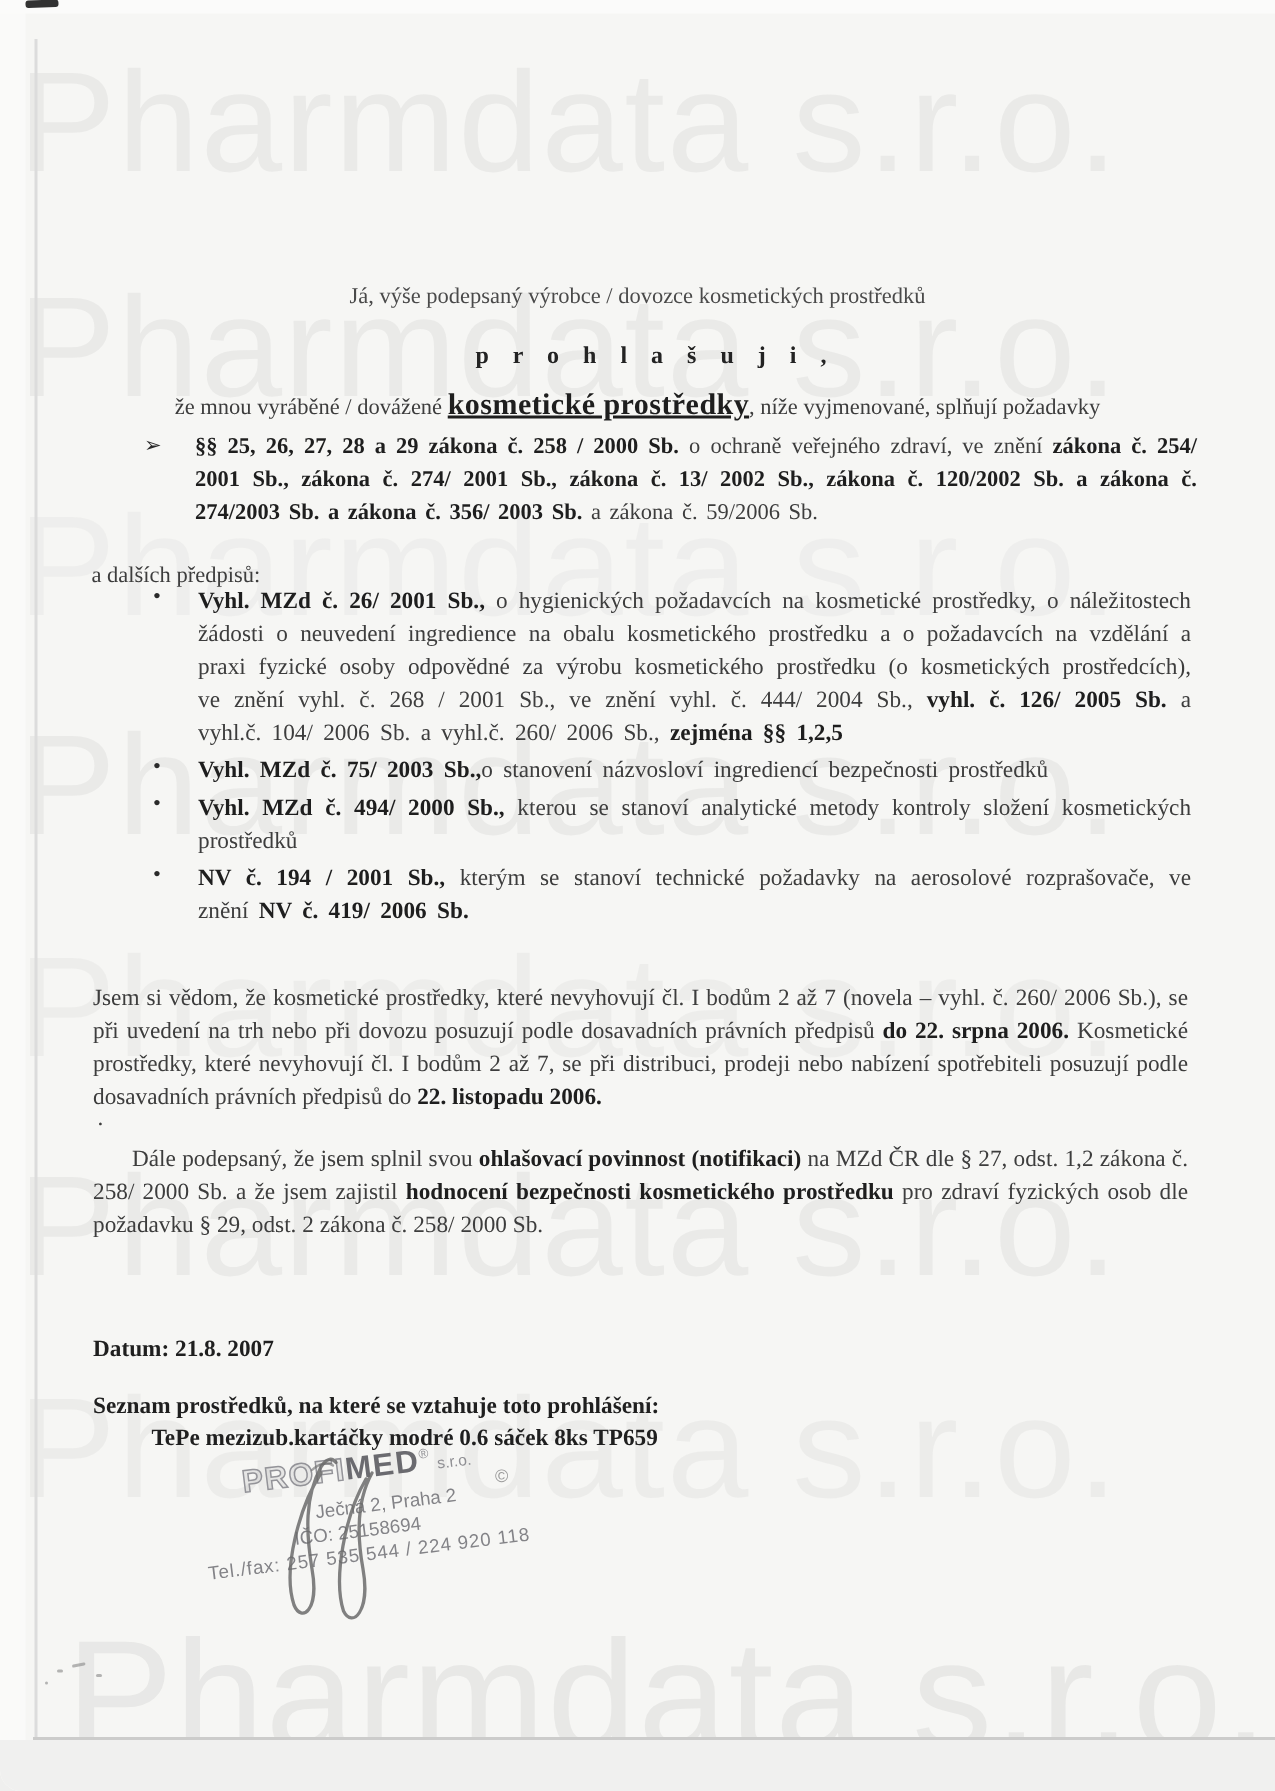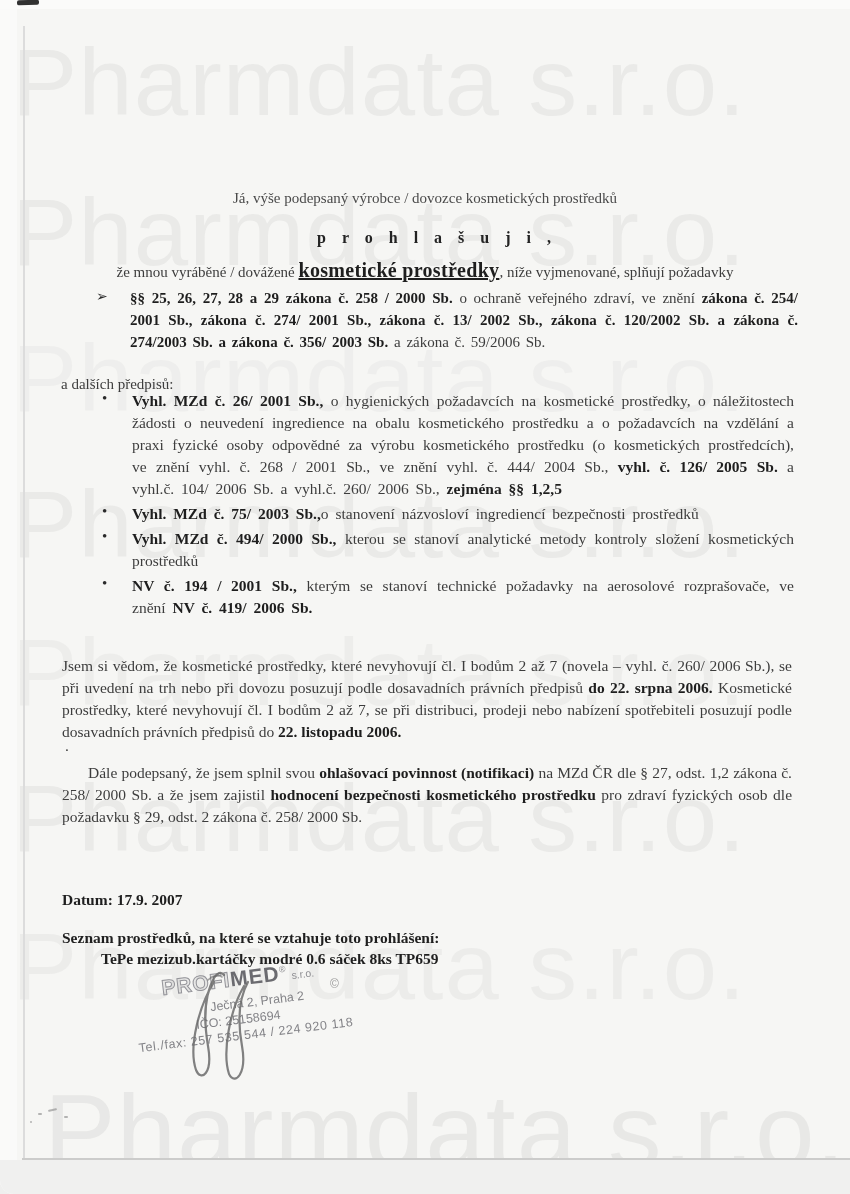--- a/index.html
+++ b/index.html
@@ -151,21 +151,21 @@
     </div>
 
 
     <p class="para p2"><span>Jsem si vědom, že kosmetické prostředky, které nevyhovují čl. I bodům 2 až 7 (novela – vyhl. č. 260/ 2006 Sb.), se při uvedení na trh nebo při dovozu posuzují podle dosavadních právních předpisů </span><span class="sb">do 22. srpna 2006.</span><span> Kosmetické prostředky, které nevyhovují čl. I bodům 2 až 7, se při distribuci, prodeji nebo nabízení spotřebiteli posuzují podle dosavadních právních předpisů do </span><span class="sb">22. listopadu 2006.</span></p>
 
     <div class="dot">.</div>
 
     <p class="para p3"><span>Dále podepsaný, že jsem splnil svou </span><span class="sb">ohlašovací povinnost (notifikaci)</span><span> na MZd ČR dle § 27, odst. 1,2 zákona č. 258/ 2000 Sb. a že jsem zajistil </span><span class="sb">hodnocení bezpečnosti kosmetického prostředku</span><span> pro zdraví fyzických osob dle požadavku § 29, odst. 2 zákona č. 258/ 2000 Sb.</span></p>
 
 
-    <div class="datum">Datum: 17.9. 2007</div>
+    <div class="datum">Datum: 21.8. 2007</div>
 
     <div class="seznam-h">Seznam prostředků, na které se vztahuje toto prohlášení:</div>
     <div class="seznam-i">TePe mezizub.kartáčky modré 0.6 sáček 8ks TP659</div>
   </div>
 
   <div class="stamp">
     <div class="s-brand">
       <span class="s-outline">PROFI</span><span class="s-solid">MED</span><sup class="s-reg">®</sup><span class="s-sro">s.r.o.</span>
     </div>
     <div class="s-l2">Ječná 2, Praha 2</div>

